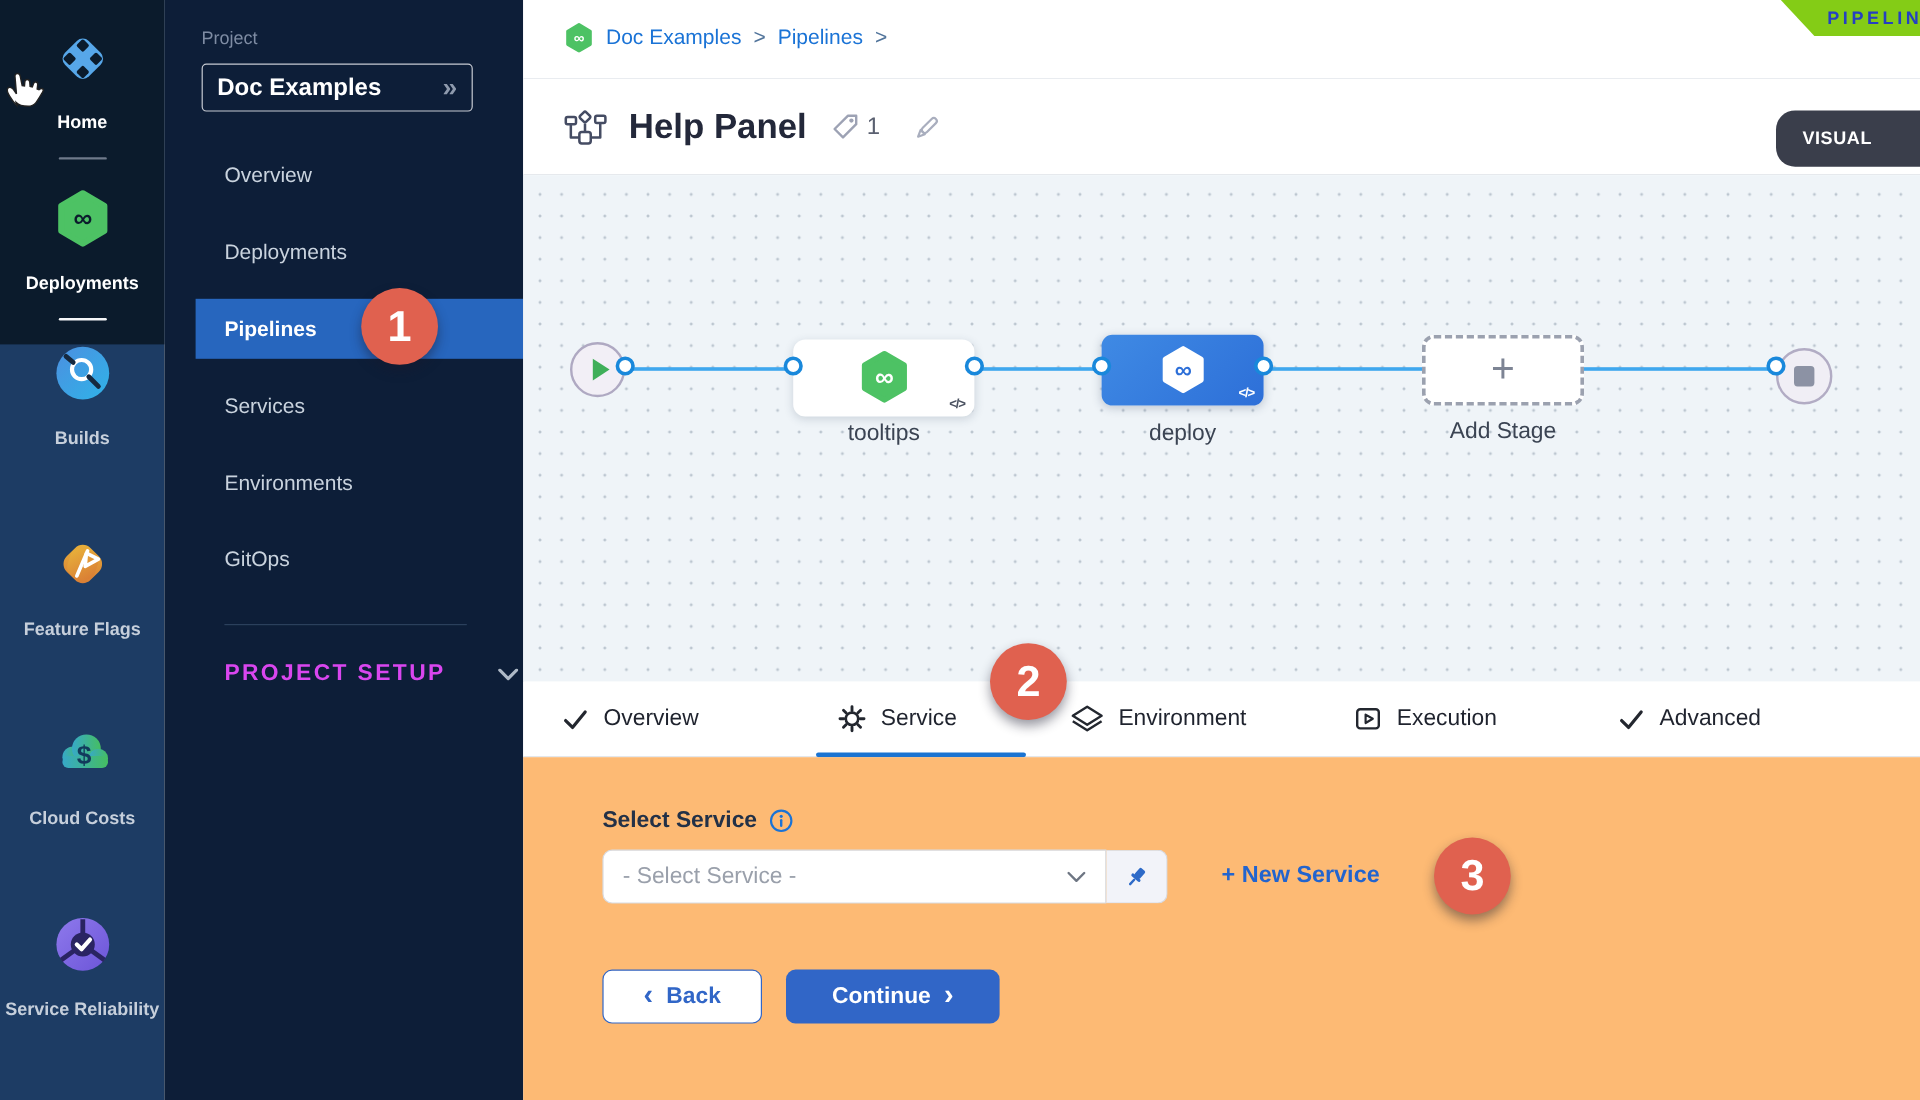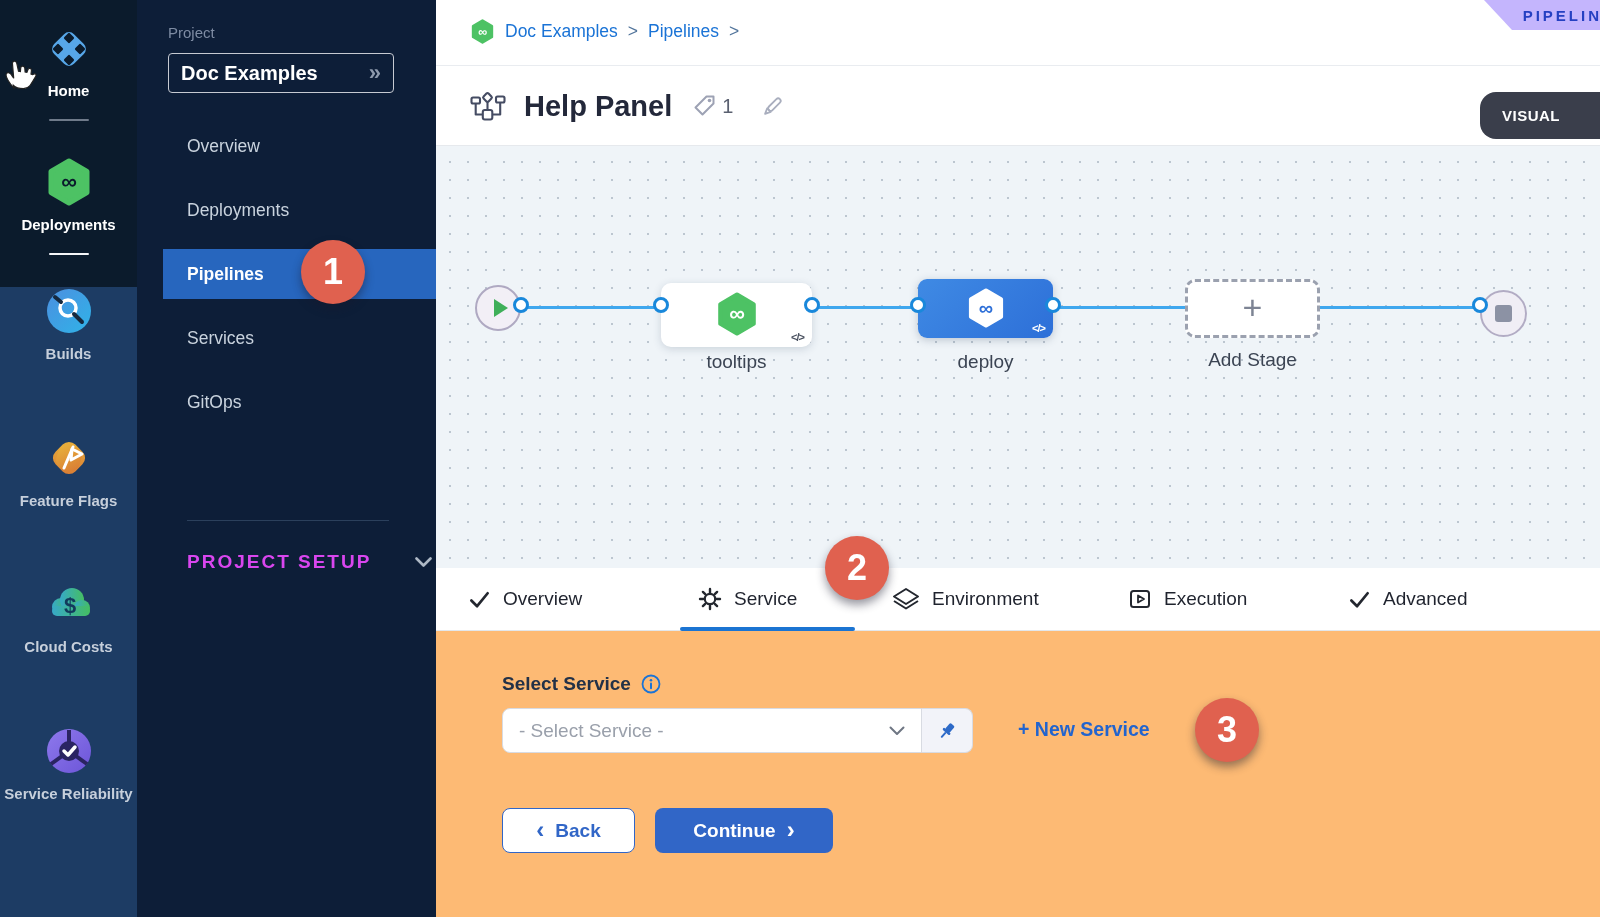--- a/index.html
+++ b/index.html
@@ -4,21 +4,21 @@
 <style>
   html,body{margin:0;padding:0;}
   body{width:1600px;height:917px;overflow:hidden;position:relative;
        font-family:"Liberation Sans","DejaVu Sans",sans-serif;background:#fff;}
   .screen{position:absolute;left:0;top:0;width:1600px;height:917px;}
 
   
   .module-sidebar{position:absolute;left:0;top:0;width:137px;height:917px;background:#1D3C64;}
   .module-top{position:absolute;left:0;top:0;width:137px;height:287px;background:#0B1B2C;}
   .mod-item{display:flex;flex-direction:column;align-items:center;width:137px;cursor:pointer;}
-  .mod-item .mod-label{margin-top:8px;font-size:15px;font-weight:700;color:#fff;text-align:center;line-height:1.5;}
+  .mod-item .mod-label{margin-top:20px;font-size:15px;font-weight:700;color:#fff;text-align:center;line-height:1.5;}
   .module-bottom .mod-item{margin-bottom:68px;}
   .module-bottom .mod-item .mod-label{color:#C6CFDB;font-weight:600;}
   .mod-underline{width:40px;height:2px;margin-top:16px;border-radius:1px;}
   .u-gray{background:#6F7A8A;}
   .u-white{background:#F5F6F8;}
   .mi-home{position:absolute;top:26px;left:0;}
   .mi-deployments{position:absolute;top:158px;left:0;}
   .module-bottom{position:absolute;left:0;top:287px;width:137px;display:flex;flex-direction:column;align-items:center;}
 
   
@@ -44,21 +44,21 @@
   .badge-1{left:164px;top:240px;}
   .badge-2{left:389px;top:536px;}
   .badge-3{left:759px;top:67px;}
 
   
   .main{position:absolute;left:436px;top:0;width:1164px;height:917px;background:#fff;}
   .crumb-row{position:absolute;left:0;top:0;width:100%;height:66px;background:#fff;border-bottom:1px solid #E9ECF0;box-sizing:border-box;}
   .breadcrumb{position:absolute;left:34px;top:19px;display:flex;align-items:center;gap:10px;font-size:17.5px;}
   .crumb-link{color:#1A73D6;cursor:pointer;}
   .crumb-sep{color:#51749B;}
-  .ribbon{position:absolute;right:0;top:0;width:116px;height:30px;background:#c4b5fd;
+  .ribbon{position:absolute;right:0;top:0;width:116px;height:30px;background:#84cc16;
           clip-path:polygon(0 0,116px 0,116px 30px,28px 30px);
           display:flex;align-items:center;justify-content:flex-end;}
   .ribbon span{color:#2540C2;font-weight:700;font-size:15px;letter-spacing:3px;margin-right:-2px;}
 
   .title-row{position:absolute;left:0;top:66px;width:100%;height:80px;background:#fff;border-bottom:1px solid #E6E9ED;box-sizing:border-box;}
   .title-wrap{position:absolute;left:34px;top:24px;display:flex;align-items:center;}
   .page-title{font-size:29px;font-weight:700;color:#23283A;margin:0 18px;}
   .tag-count{font-size:20px;color:#5A6070;margin-left:5px;}
   .pencil{margin-left:26px;cursor:pointer;}
   .visual-pill{position:absolute;right:0;top:26px;height:47px;min-width:120px;background:#3A3E4B;color:#fff;
@@ -230,20 +230,21 @@
     <div class="ps-label">Project</div>
     <div class="ps-picker">
       <span class="ps-name">Doc Examples</span>
       <span class="ps-expand">»</span>
     </div>
     <ul class="ps-nav">
       <li>Overview</li>
       <li>Deployments</li>
       <li class="selected">Pipelines</li>
       <li>Services</li>
+      <li>Environments</li>
       <li>GitOps</li>
     </ul>
     <div class="ps-div"></div>
     <div class="ps-setup">
       <span class="ps-setup-text">PROJECT SETUP</span>
       <svg width="17" height="11" viewBox="0 0 17 11">
         <polyline points="1.5,1.5 8.5,8.5 15.5,1.5" fill="none" stroke="#AEB9C6" stroke-width="2.6" stroke-linecap="round" stroke-linejoin="round"></polyline>
       </svg>
     </div>
     <div class="badge badge-1">1</div>

